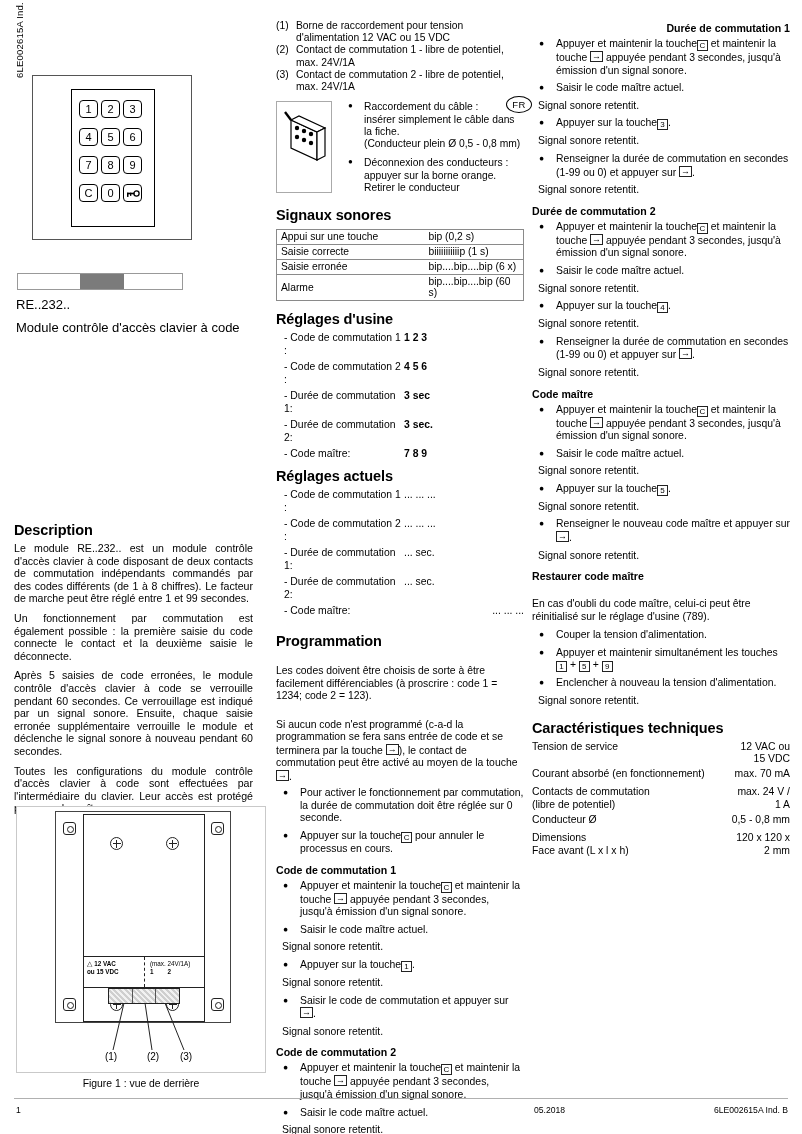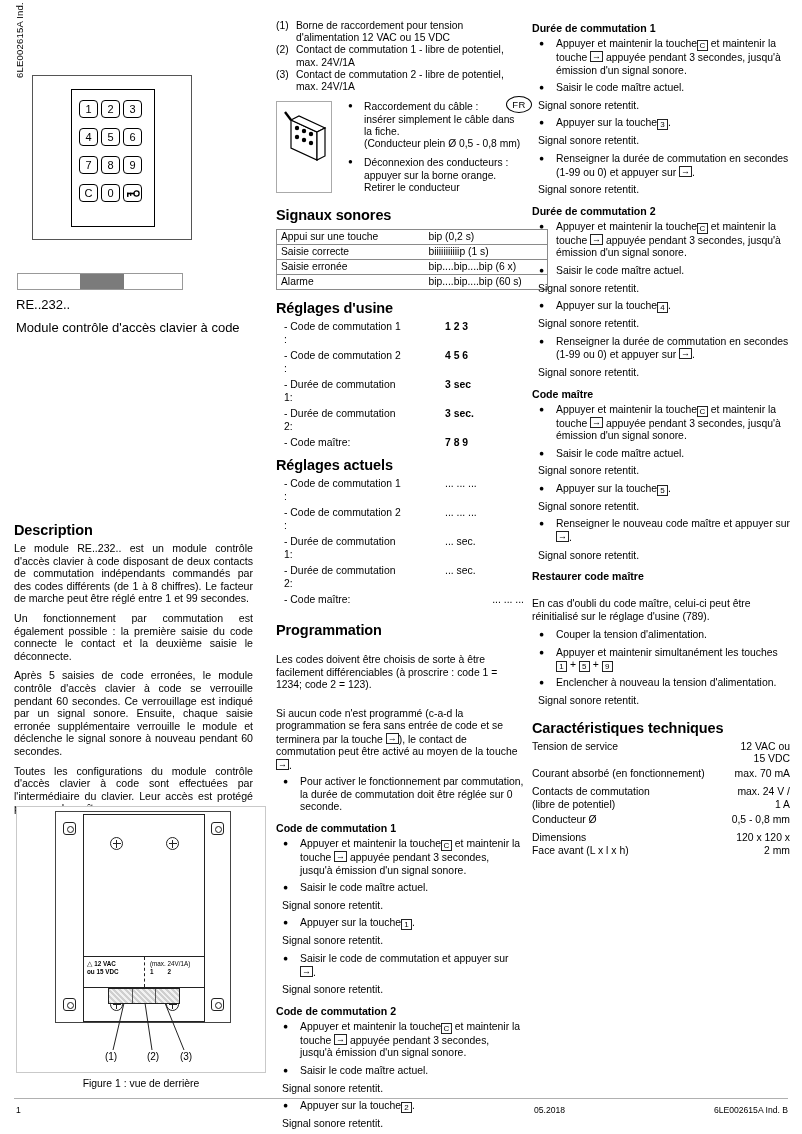--- a/index.html
+++ b/index.html
@@ -139,31 +139,31 @@
     position:relative; flex:0 0 56px;
   }
   .wire-wrap { display:flex; gap:10px; margin-top:8px; }
   .wire-text { font-size:10.3px; line-height:12.3px; flex:1; }
   .wire-text .bl { position:relative; padding-left:22px; margin-bottom:7px; }
   .wire-text .bl::before {
     content:"\25CF"; position:absolute; left:6px; top:-1px; font-size:8px;
   }
 
   table.beep {
-    border-collapse:collapse; width:272px; margin-top:6px;
+    border-collapse:collapse; width:248px; margin-top:6px;
     font-size:10.3px;
   }
   table.beep td {
     border:1px solid #8a8a8a; padding:1px 4px 2px 4px; height:15px;
   }
   table.beep td.c1 { width:148px; border-right:none; }
   table.beep td.c2 { border-left:none; }
 
   .settings { font-size:10.4px; line-height:13px; margin-top:2px; }
-  .settings .r { display:flex; margin-bottom:3px;gap:41px; }
+  .settings .r { display:flex; margin-bottom:3px; }
   .settings .lbl { width:128px; flex:0 0 128px; padding-left:8px; }
   .settings .val { flex:1; }
   .settings .val b { font-weight:bold; }
   .settings .r.wide .lbl { width:170px; flex:0 0 170px; }
 
   .para { font-size:10.4px; line-height:12.5px; margin:16px 0 0 0; }
   .para.sp { margin-bottom:6px; }
 
   ul.steps { list-style:none; margin:4px 0 0 0; padding:0; }
   ul.steps li {
@@ -171,21 +171,21 @@
     font-size:10.4px; line-height:12.6px;
   }
   ul.steps li::before {
     content:"\25CF"; position:absolute; left:7px; top:-1px; font-size:8.5px;
   }
   .plain { font-size:10.4px; line-height:12.6px; margin:0 0 5px 6px; }
 
   h3.sub {
     font-size:10.6px; font-weight:bold; margin:8px 0 1px 0;
   }
-  h3.sub.first { margin-top:0; }
+  h3.sub.first { margin-top:0;text-align:right; }
 
   
   .kk {
     display:inline-block; min-width:11px; height:11px; padding:0 1px;
     border:1px solid #222; font-size:8px; line-height:9.5px;
     text-align:center; vertical-align:-1px; background:#fff;
     font-family:"Liberation Sans", sans-serif;
   }
   .kk.arrow { position:relative; width:13px; }
   .kk.arrow::after {
@@ -427,20 +427,24 @@
 
     <h2 class="sec" style="margin-top:16px;">Programmation</h2>
     <p class="para">Les codes doivent être choisis de sorte à être facilement différenciables (à proscrire : code 1 = 1234; code 2 = 123).</p>
     <p class="para">
       <span>Si aucun code n'est programmé (c-a-d la programmation se fera sans entrée de code et se terminera par la touche</span>
       <span class="kk arrow"></span><span>),  le contact de commutation peut être activé au moyen de la touche</span>
       <span class="kk arrow"></span><span>.</span>
     </p>
     <ul class="steps">
       <li>Pour activer le fonctionnement par commutation, la durée de commutation doit être réglée sur 0 seconde.</li>
+      <li>
+        <span>Appuyer sur la touche</span><span class="kk">C</span>
+        <span>pour annuler le processus en cours.</span>
+      </li>
     </ul>
 
     <h3 class="sub">Code de commutation 1</h3>
     <ul class="steps">
       <li>
         <span>Appuyer et maintenir la touche</span><span class="kk">C</span>
         <span>et maintenir la touche</span> <span class="kk arrow"></span>
         <span>appuyée pendant 3 secondes, jusqu'à émission d'un signal sonore.</span>
       </li>
       <li>Saisir le code maître actuel.</li>

